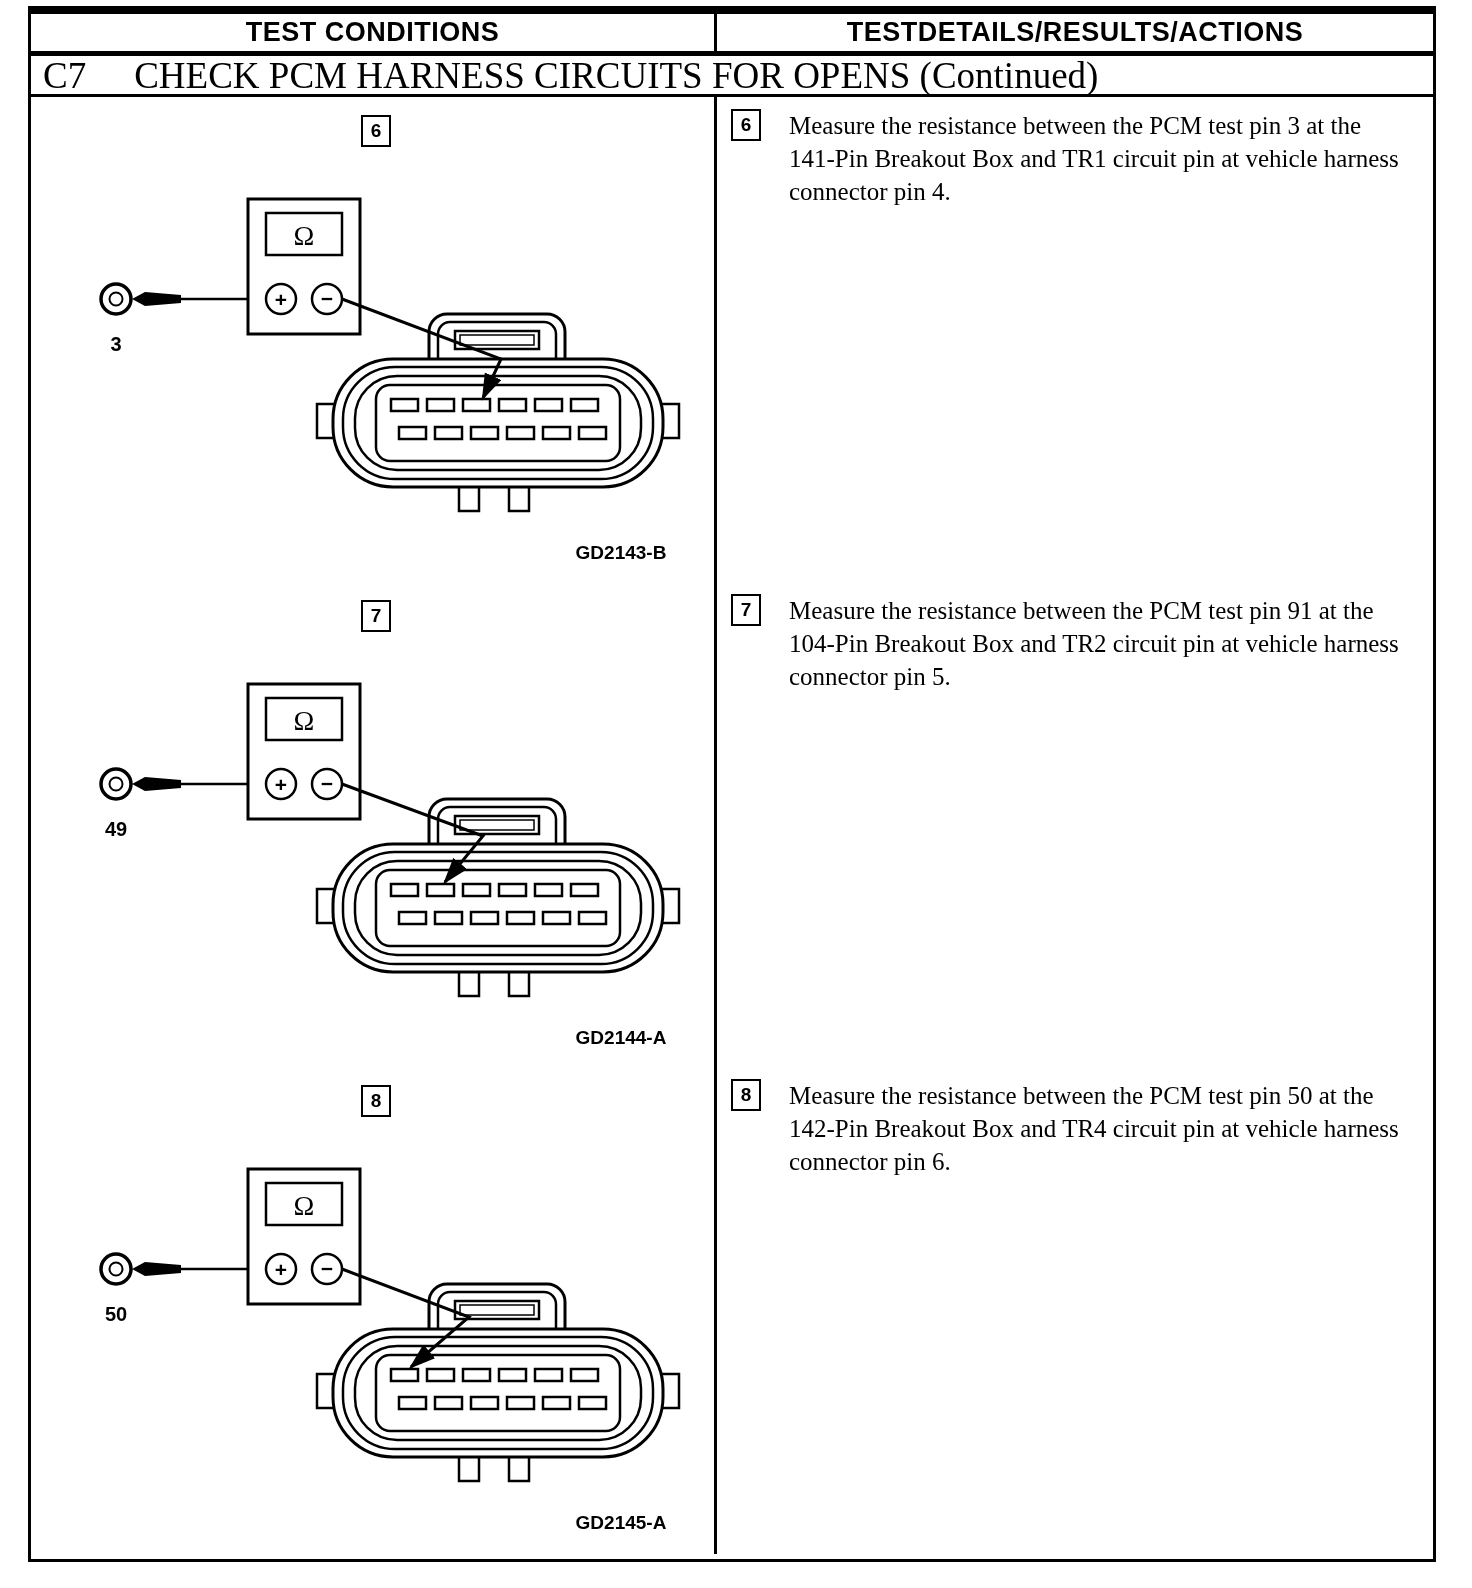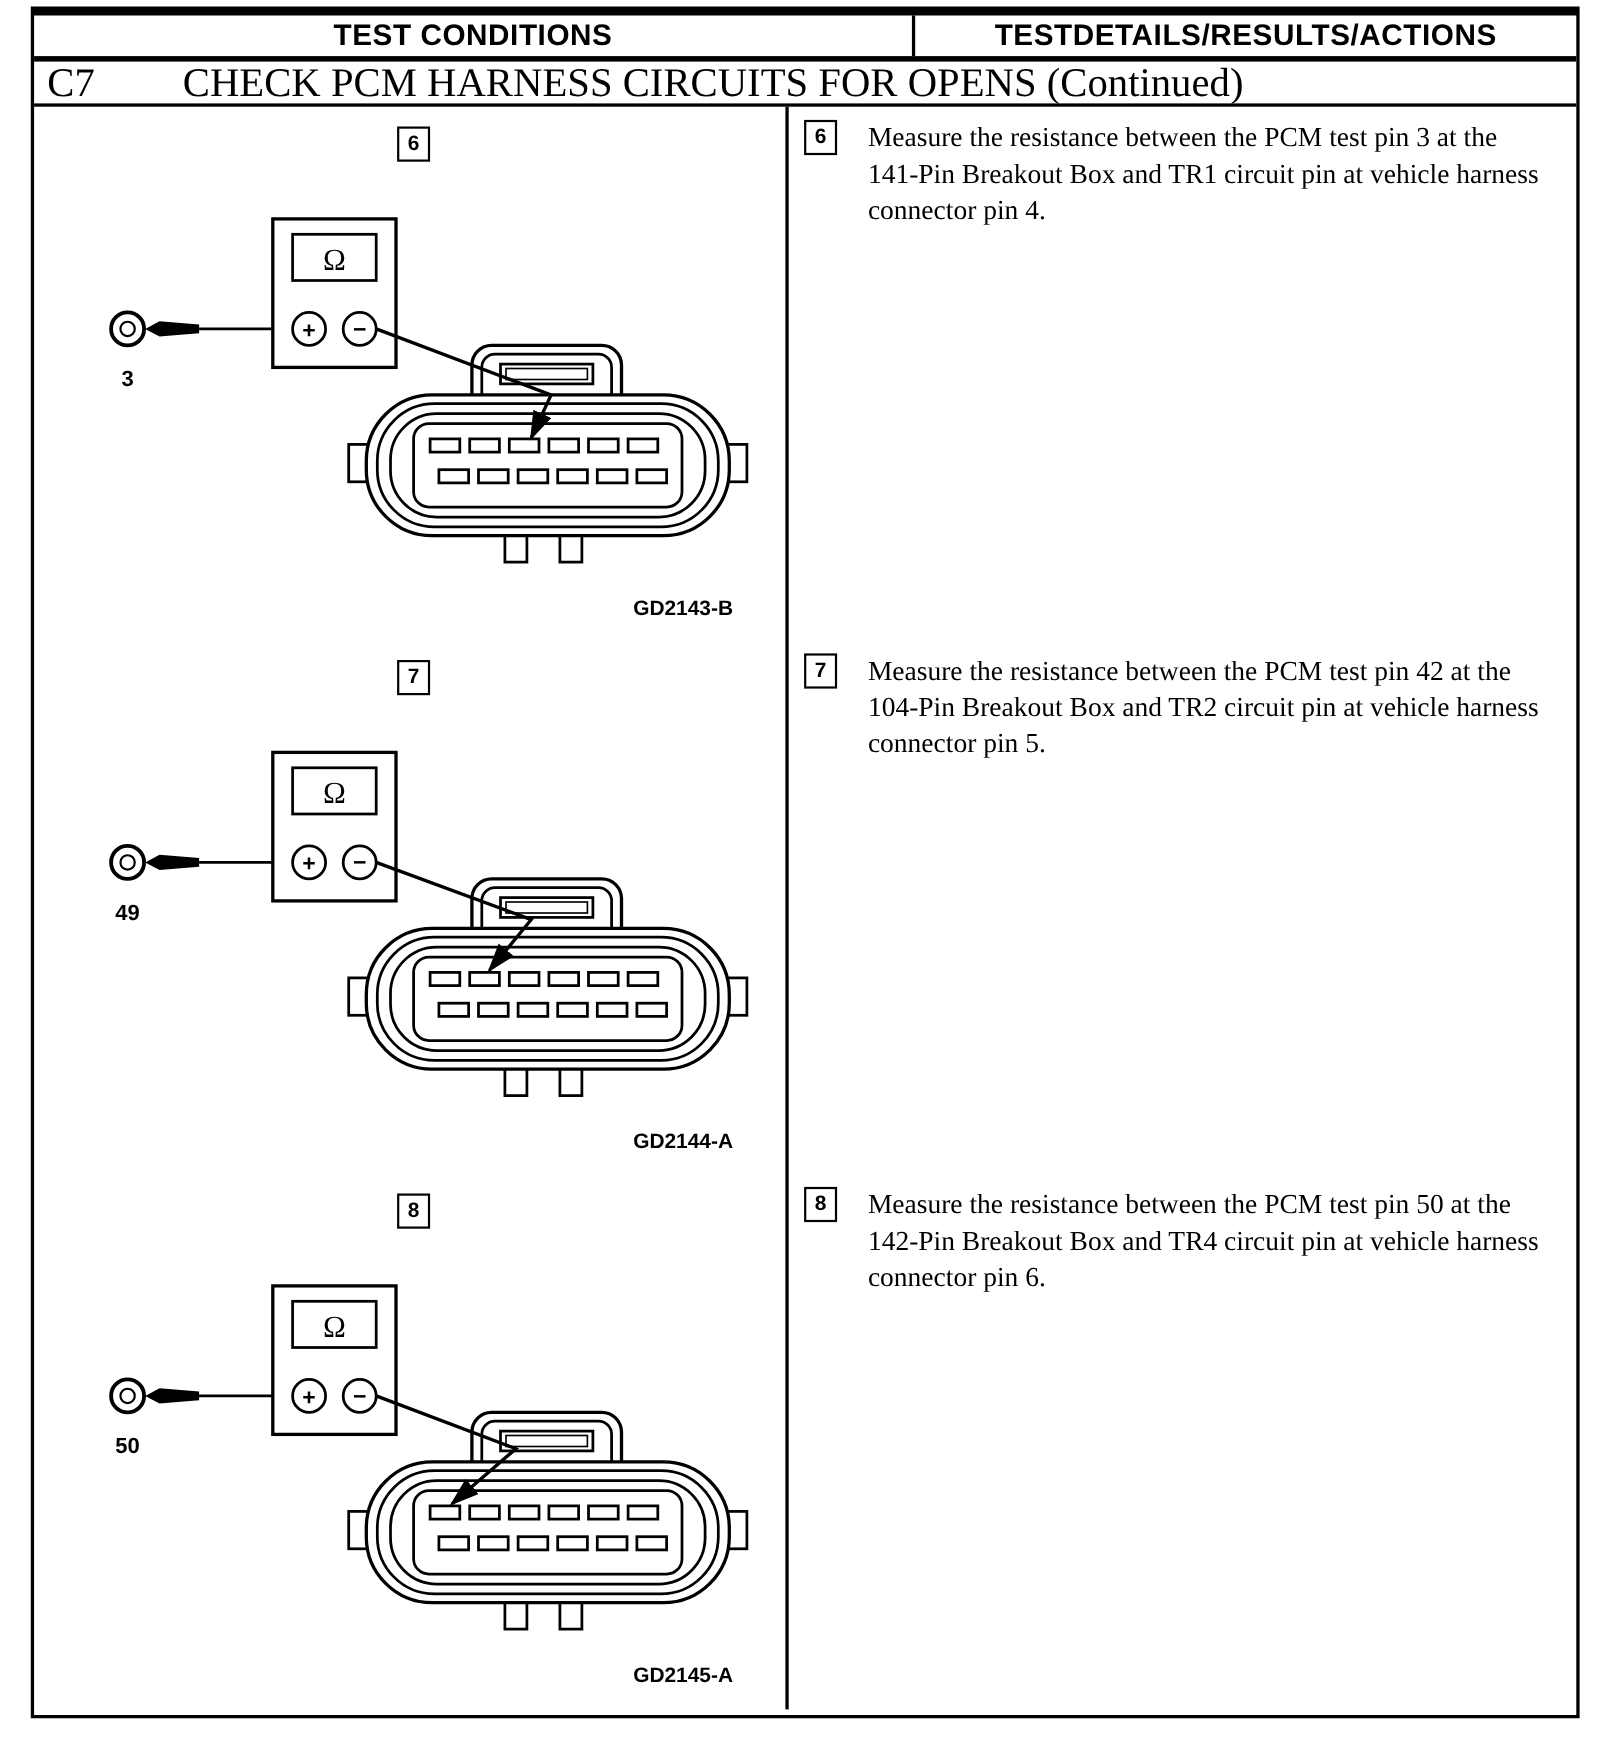--- a/index.html
+++ b/index.html
@@ -26,34 +26,34 @@
   .header-row {
     display: flex;
     height: 42px;
     border-bottom: 5px solid #000;
     font-family: "Liberation Sans", sans-serif;
     font-weight: bold;
     font-size: 27px;
     letter-spacing: 0.5px;
   }
   .header-cell { display: flex; align-items: center; justify-content: center; }
-  .header-cell.left  { width: 798px; }
+  .header-cell.left  { width: 683px; }
   .header-cell.right { flex: 1; border-left: 3px solid #000; }
 
   .section-row {
     height: 41px;
     border-bottom: 3px solid #000;
     display: flex;
     align-items: center;
     font-size: 37px;
     white-space: nowrap;
     overflow: hidden;
   }
   .section-code { margin-left: 12px; }
-  .section-title { margin-left: 80px; text-align: right; }
+  .section-title { margin-left: 48px; text-align: right; }
 
   .body-row { position: relative; display: flex; height: 1457px; }
   .col-left  { position: relative; width: 683px; }
   .col-right { position: relative; flex: 1; border-left: 3px solid #000; }
 
   .step-box {
     width: 30px; height: 32px;
     border: 2px solid #000;
     display: flex; align-items: center; justify-content: center;
     font-family: "Liberation Sans", sans-serif;
@@ -288,21 +288,21 @@
 
       <div class="col-right">
 
         <div class="instruction instruction-1">
           <div class="step-box">6</div>
           <p>Measure the resistance between the PCM test pin 3 at the 141-Pin Breakout Box and TR1 circuit pin at vehicle harness connector pin 4.</p>
         </div>
 
         <div class="instruction instruction-2">
           <div class="step-box">7</div>
-          <p>Measure the resistance between the PCM test pin 42 at the 104-Pin Breakout Box and TR2 circuit pin at vehicle harness connector pin 5.</p>
+          <p>Measure the resistance between the PCM test pin 91 at the 104-Pin Breakout Box and TR2 circuit pin at vehicle harness connector pin 5.</p>
         </div>
 
         <div class="instruction instruction-3">
           <div class="step-box">8</div>
           <p>Measure the resistance between the PCM test pin 50 at the 142-Pin Breakout Box and TR4 circuit pin at vehicle harness connector pin 6.</p>
         </div>
 
       </div>
 
     </div>

